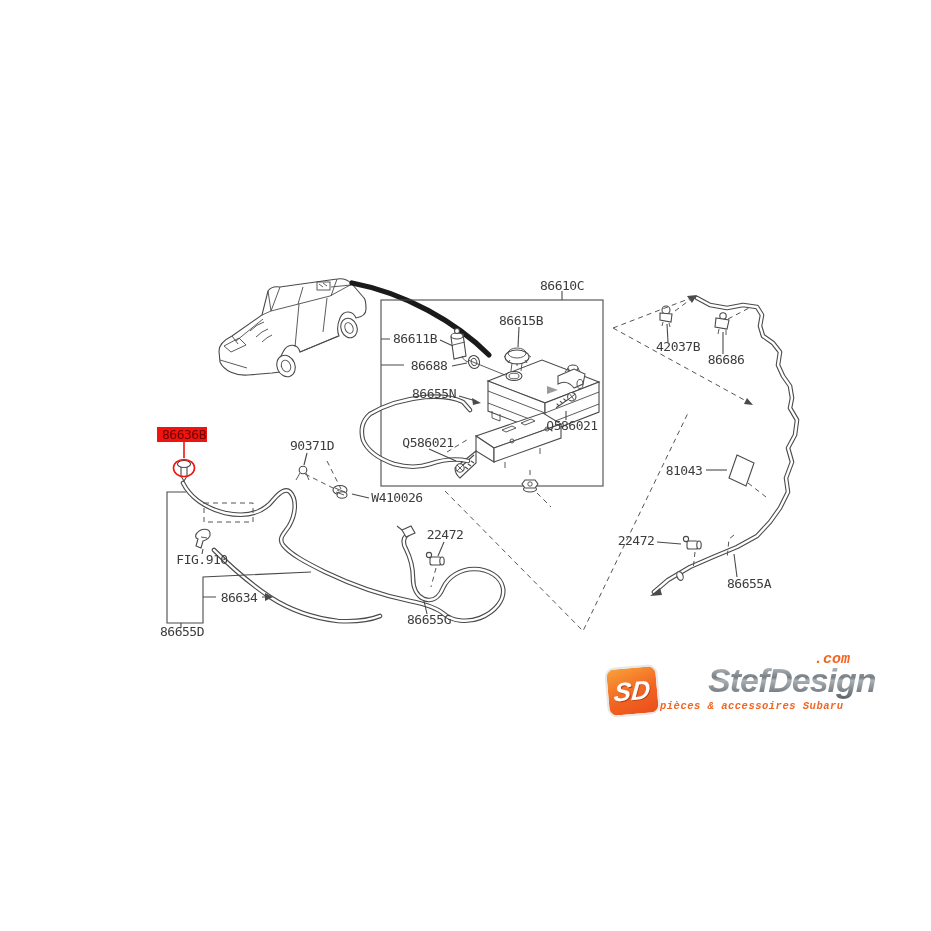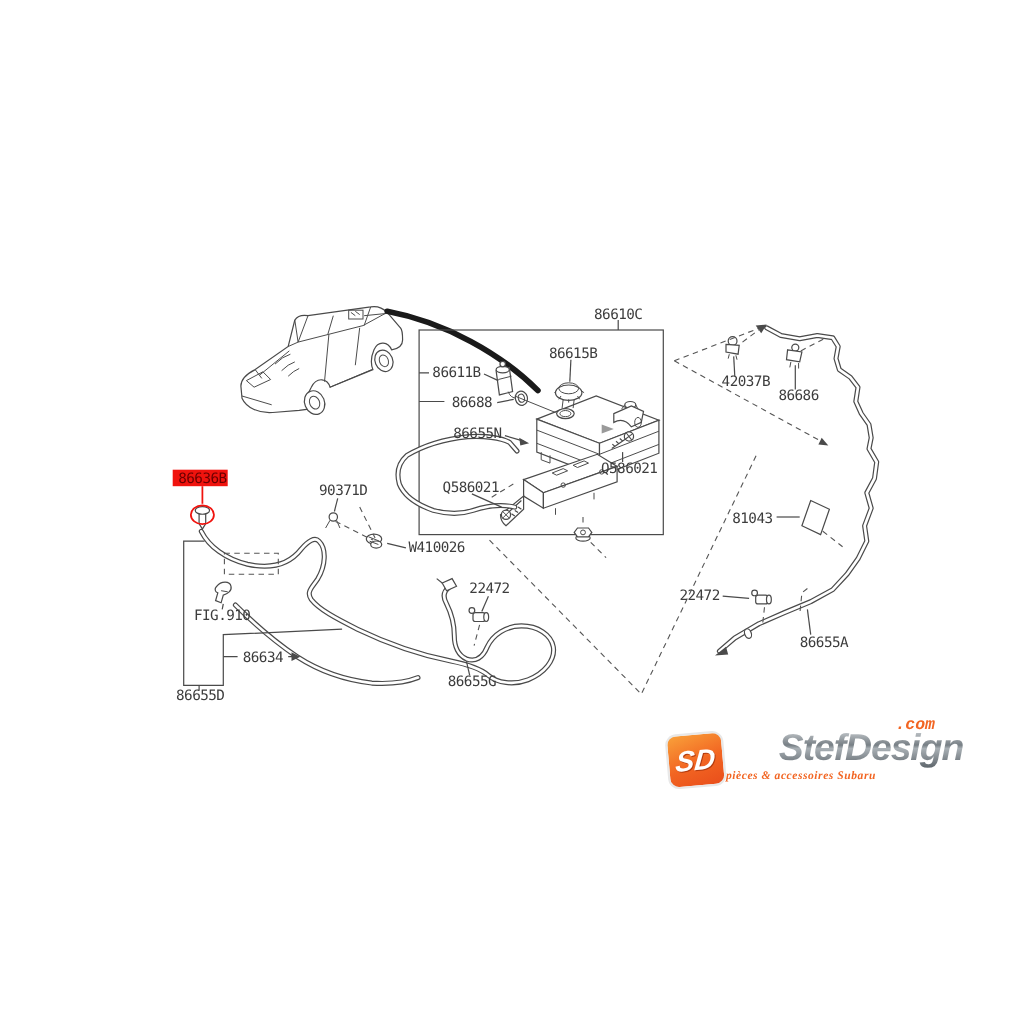--- a/index.html
+++ b/index.html
@@ -22,21 +22,21 @@
       background:linear-gradient(160deg,#f9a13a 0%,#f26522 55%,#e94e1b 100%);
       border:2px solid #e8e8e8;transform:rotate(-5deg);display:flex;align-items:center;justify-content:center;}
   .logo-badge span{color:#ffffff;font-family:"Liberation Sans",sans-serif;font-weight:bold;
       font-style:italic;font-size:26px;transform:skewX(-10deg);text-shadow:1px 1px 0 #b33c10;}
   .logo-name{position:absolute;left:62px;top:8px;font-family:"Liberation Sans",sans-serif;
       font-weight:bold;font-style:italic;font-size:34px;letter-spacing:-1px;
       background:linear-gradient(180deg,#d7dbde 0%,#777f85 42%,#a9b0b5 50%,#555d63 100%);
       -webkit-background-clip:text;background-clip:text;color:transparent;margin-left:48px;}
   .logo-tld{position:absolute;left:216px;top:-2px;font-family:Liberation Mono, monospace;
       font-weight:bold;font-style:italic;font-size:15px;color:#f26522;}
-  .logo-tag{position:absolute;left:62px;top:47px;font-family:Liberation Serif, serif;
+  .logo-tag{position:absolute;left:62px;top:47px;font-family:Liberation Mono, monospace;
       font-weight:bold;font-style:italic;font-size:10.5px;color:#f26522;letter-spacing:0.5px;}
 </style>
 </head>
 <body>
 
 <div class="stage">
 <svg width="931" height="931" viewBox="0 0 931 931">
 
   <g>
     <path class="ln" d="M219,351 C219,345 224,340 232,336 L262,315 L268,291 C270,288 274,286 280,287

